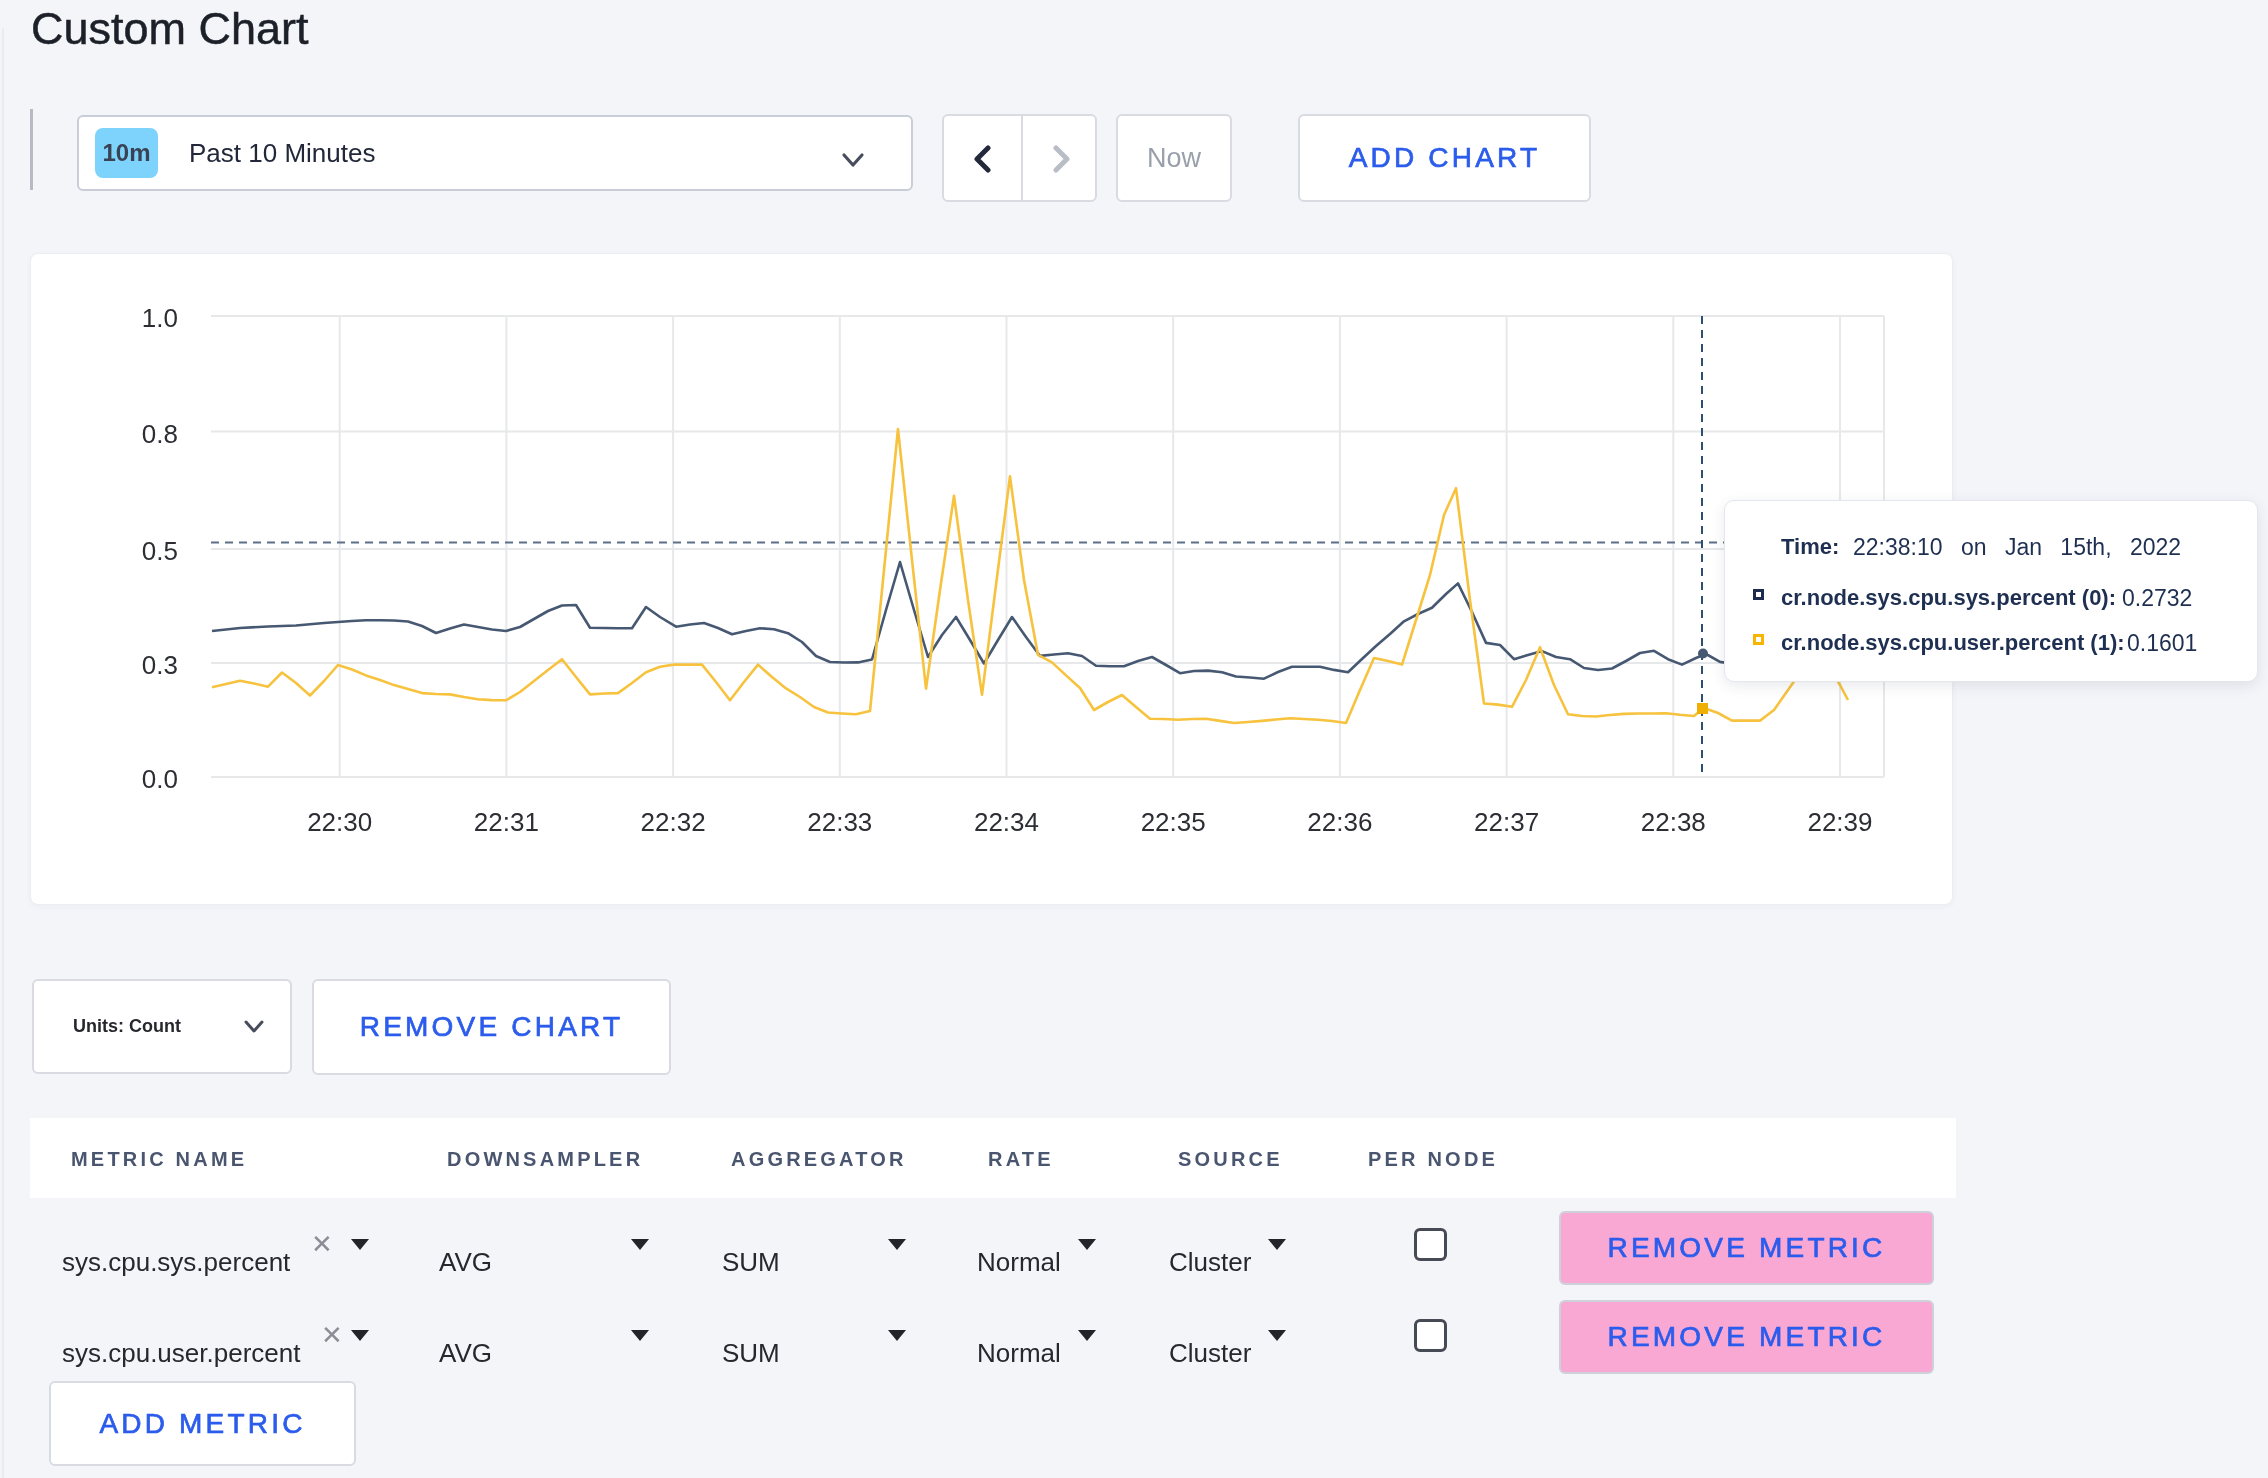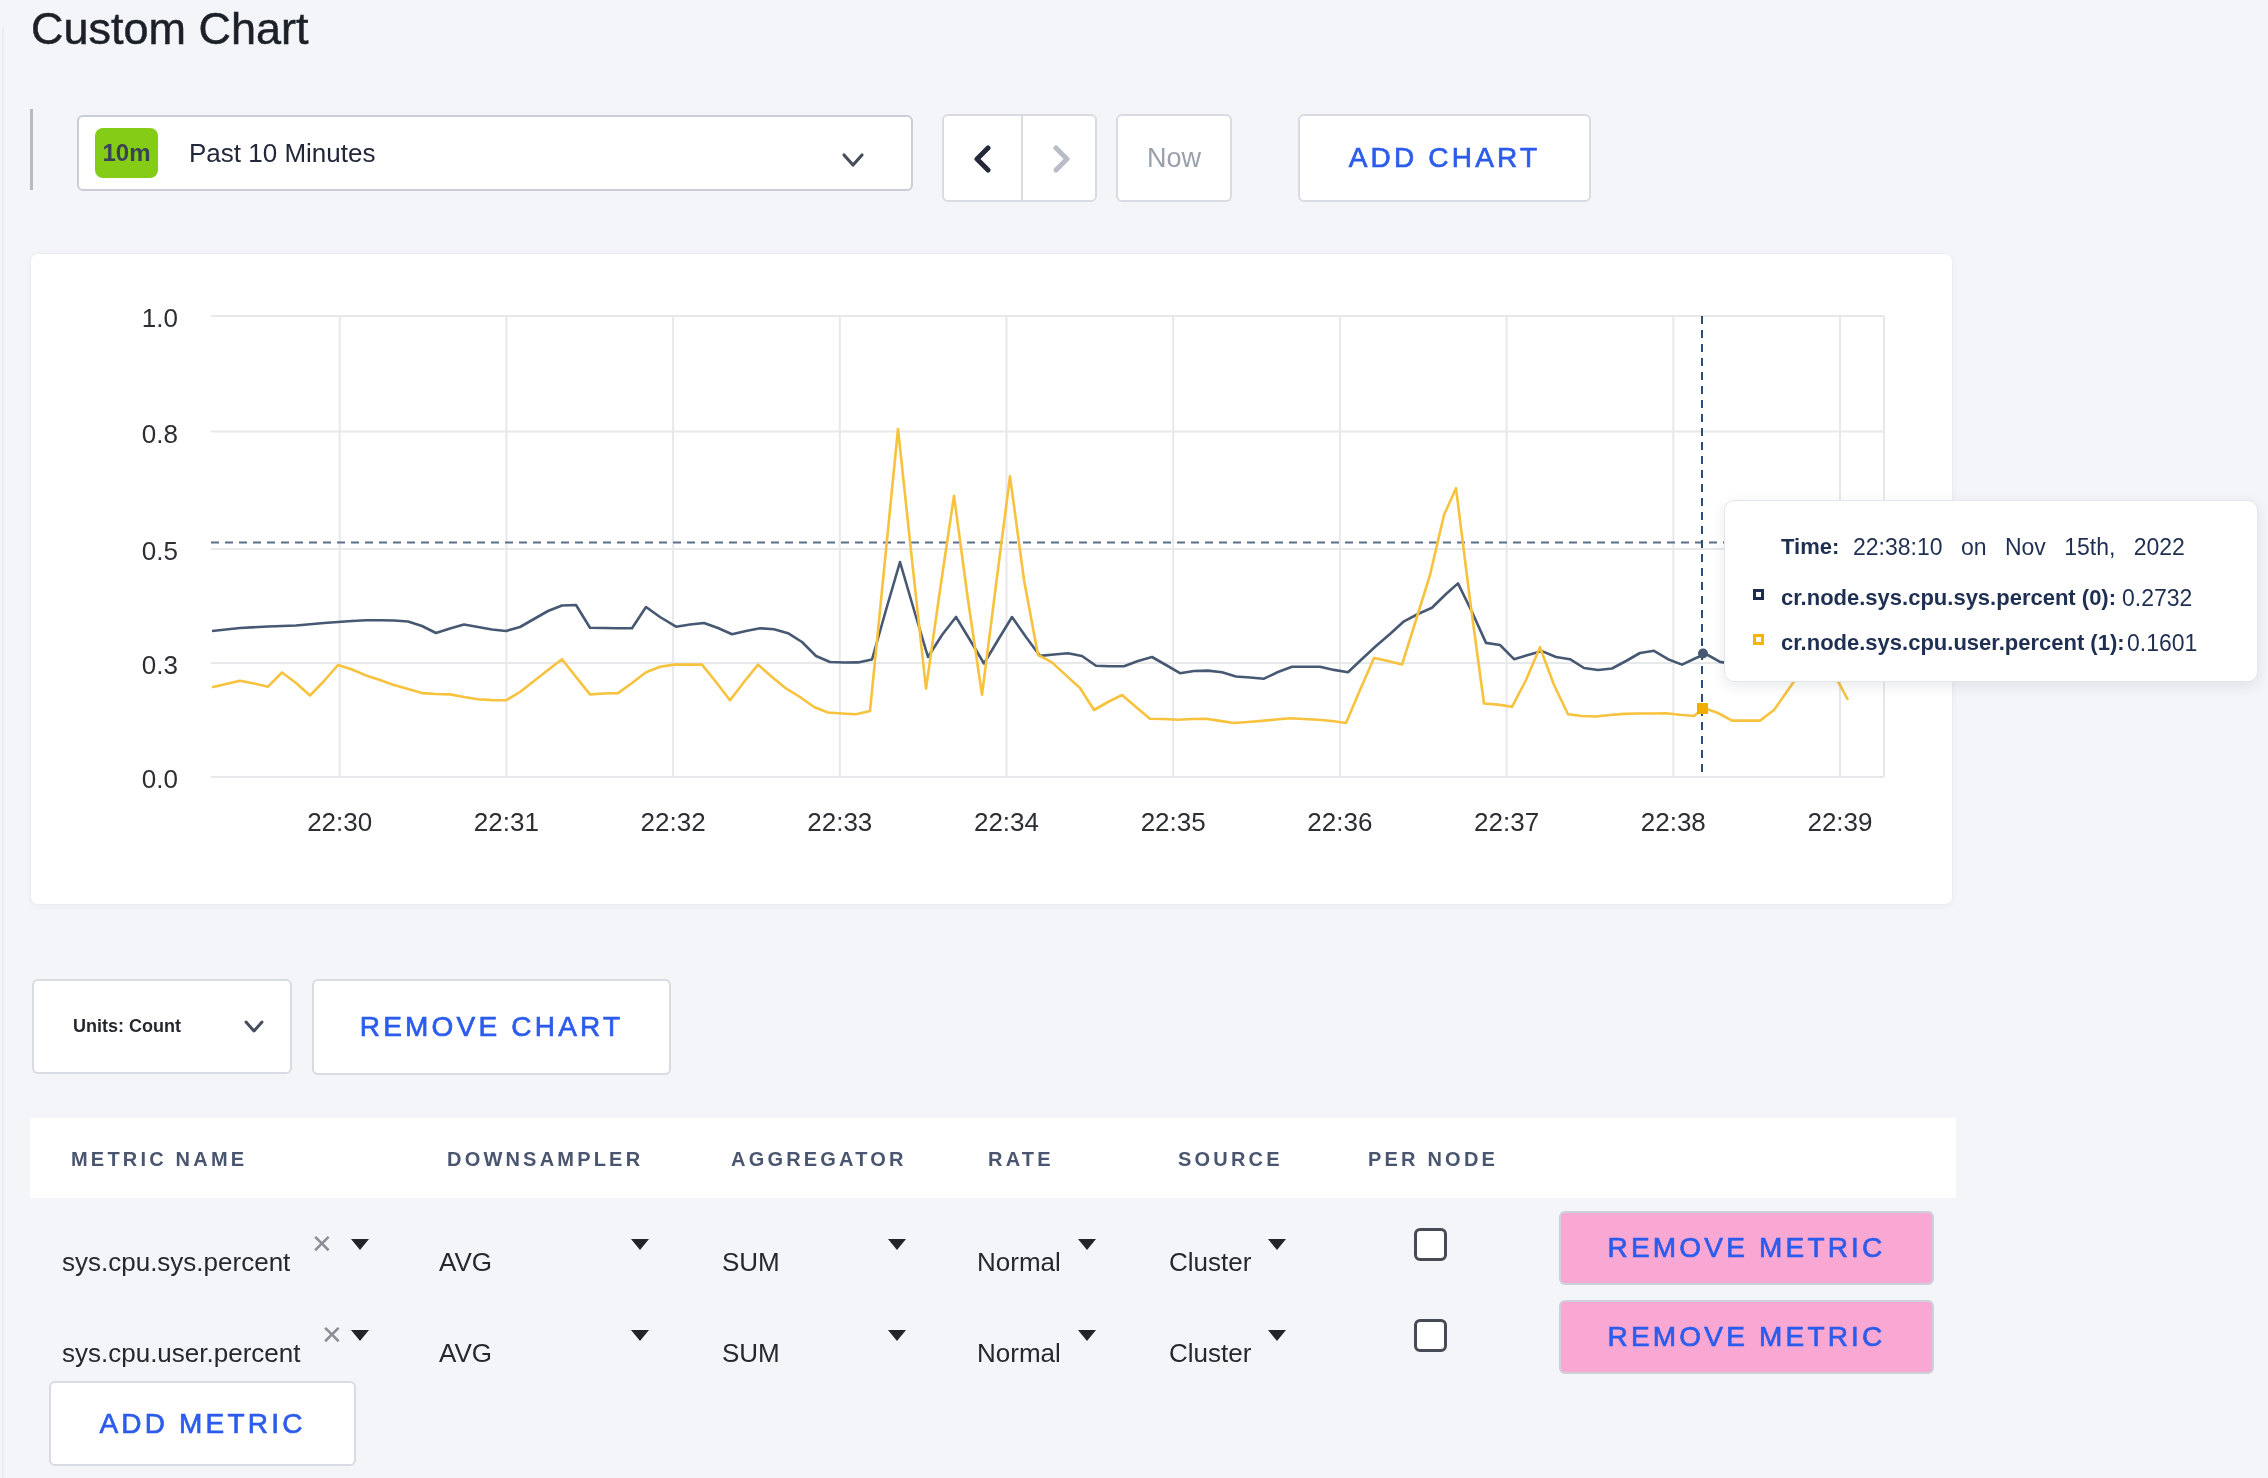--- a/index.html
+++ b/index.html
@@ -6,21 +6,21 @@
   html,body { width:2268px; height:1478px; background:#f4f5f9; font-family:"Liberation Sans", sans-serif; overflow:hidden; }
   .abs { position:absolute; }
   #page { position:relative; width:2268px; height:1478px; }
   .leftline { position:absolute; left:2px; top:28px; width:2px; height:1450px; background:#e9ebf1; }
   .title { position:absolute; left:31px; top:6px; font-size:45px; line-height:45px; font-weight:400; color:#1c2028; letter-spacing:0px; -webkit-text-stroke:0.5px #1c2028; }
   .btn { position:absolute; background:#fff; border:2px solid #d9dbe2; border-radius:6px; }
   .bluetxt { color:#2b5cec; font-weight:400; letter-spacing:3.2px; font-size:28px; -webkit-text-stroke:0.7px #2b5cec; }
   
   .tdivider { position:absolute; left:30px; top:109px; width:3px; height:81px; background:#b6bac3; }
   .dropdown { position:absolute; left:77px; top:115px; width:836px; height:76px; background:#fff; border:2px solid #c9cdd7; border-radius:6px; }
-  .badge10m { position:absolute; left:16px; top:11px; width:63px; height:50px; background:#84cc16; border-radius:8px; }
+  .badge10m { position:absolute; left:16px; top:11px; width:63px; height:50px; background:#7dd3fc; border-radius:8px; }
   .pastTxt { position:absolute; left:110px; top:0; height:72px; line-height:72px; font-size:26px; color:#22283a; font-weight:400; }
   
   .navgrp { position:absolute; left:942px; top:114px; width:155px; height:88px; background:#fff; border:2px solid #d9dbe2; border-radius:6px; }
   .nowbtn { position:absolute; left:1116px; top:114px; width:116px; height:88px; line-height:84px; text-align:center; font-size:27px; color:#9aa0ab; font-weight:400; }
   .addchart { position:absolute; left:1298px; top:114px; width:293px; height:88px; line-height:84px; text-align:center; }
   
   .card { position:absolute; left:30px; top:253px; width:1923px; height:652px; background:#fff; border:1px solid #ebedf2; border-radius:8px; box-shadow:0 2px 6px rgba(40,50,80,0.04); }
   
   .tooltip { position:absolute; left:1724px; top:500px; width:534px; height:182px; background:#fff; border:1px solid #e3e6ec; border-radius:10px; box-shadow:0 4px 14px rgba(40,50,80,0.10); }
   .ttrow { position:absolute; height:30px; line-height:30px; font-size:22px; color:#1e2f52; white-space:nowrap; }
@@ -102,21 +102,21 @@
 <line x1="1702" y1="316" x2="1702" y2="777" stroke="#2e5070" stroke-width="2" stroke-dasharray="8,6"></line>
 <polyline points="212,631 240,628 268,626.5 296,625.5 324,623 352,621 366,620.3 380,620.2 394,620.5 408,621.5 422,626 436,633 450,628.5 464,624.5 478,627 492,629.5 506,631 520,627 534,619 548,611 562,605.5 576,605 590,627.8 604,628 618,628.2 632,628.3 646,607 660,617 676,626.7 690,624.5 704,623 718,628 732,634.3 746,631 760,628.2 774,629.3 788,633.2 802,642 816,656 830,662 844,662.5 858,662.4 872,659.5 886,610 900,562 914,610 928,657 942,635 956,617 970,640 984,663.5 998,640 1012,617 1026,637 1040,655.9 1054,654.5 1068,653.3 1082,656 1096,665.7 1110,666.3 1124,666.3 1138,661 1152,657 1166,665 1180,673.2 1194,671 1208,670.6 1222,672.2 1236,676.5 1250,677.5 1264,678.7 1278,672 1292,666.7 1306,666.7 1320,666.7 1334,669.9 1348,672.2 1362,659 1376,646 1390,634 1404,621.3 1418,614 1432,607.8 1446,594 1458,583.4 1472,612 1486,642.9 1500,645 1514,659.2 1528,655 1542,651.1 1556,657 1570,659.2 1584,668 1598,670 1612,668.5 1626,661 1640,653 1654,650.8 1668,659.2 1682,664.6 1696,658 1706,654 1720,661.9 1734,664 1762,666 1790,660 1818,657 1848,660" fill="none" stroke="#475872" stroke-width="2.6" stroke-linejoin="round"></polyline>
 <polyline points="212,687.3 226,684 240,680.8 254,683.5 268,686.7 282,672.5 296,683 310,695.5 324,681 338,665 352,669.5 366,675.4 380,680 394,685.1 408,689 422,693.1 436,694 450,694.4 464,697 478,699.2 492,700.1 506,700.3 520,692 534,681 548,670 562,659.2 576,677 590,694.4 604,693.5 618,693.1 632,683 646,672.2 660,666.7 674,664.6 688,664.6 702,664.6 716,682 730,700.3 744,682 758,664.6 772,677 786,688.4 800,697 814,707 828,712.5 842,713.5 856,714.3 870,711.1 884,570 898,429 912,560 926,688.7 940,590 954,495.8 968,600 982,694.8 996,585 1010,476.3 1024,580 1038,654.9 1052,662.4 1066,675.4 1080,688 1094,710 1108,702 1122,695 1136,707 1150,718.7 1164,719 1178,719.7 1192,719 1206,718.7 1220,720.9 1234,723 1248,722 1262,720.9 1276,719.5 1290,718.3 1304,719 1318,719.7 1332,721 1346,723 1360,690 1374,658 1388,661 1402,664.6 1416,620 1430,575 1444,515 1456,488.2 1470,600 1484,703.5 1498,704.6 1512,706.8 1526,680 1540,647.2 1554,685 1568,714.3 1582,716 1596,716.5 1610,715 1624,713.9 1638,713.5 1652,713.5 1666,713.2 1680,714.8 1694,716 1704,708 1718,713 1732,720.6 1746,720.6 1760,720.6 1774,710 1788,690 1802,670 1816,662 1830,668 1840,685 1848,700" fill="none" stroke="#f7c23d" stroke-width="2.6" stroke-linejoin="round"></polyline>
 <circle cx="1703" cy="653.5" r="5" fill="#475872"></circle>
 <rect x="1697" y="703" width="11" height="11" fill="#efaf00"></rect>
 </g>
 </svg>
 
   <div class="tooltip">
     <div class="ttrow" style="left:56px; top:31px; font-weight:700;">Time:</div>
-    <div class="ttrow" style="left:128px; top:31px; font-size:23px; word-spacing:12px;">22:38:10 on Nov 15th, 2022</div>
+    <div class="ttrow" style="left:128px; top:31px; font-size:23px; word-spacing:12px;">22:38:10 on Jan 15th, 2022</div>
     <div class="swatch" style="left:28px; top:88px;"></div>
     <div class="ttrow" style="left:56px; top:82px; font-weight:700;">cr.node.sys.cpu.sys.percent (0):</div>
     <div class="ttrow" style="left:397px; top:82px; font-size:23px;">0.2732</div>
     <div class="swatch" style="left:28px; top:133px; border-color:#f7b500;"></div>
     <div class="ttrow" style="left:56px; top:127px; font-weight:700;">cr.node.sys.cpu.user.percent (1):</div>
     <div class="ttrow" style="left:402px; top:127px; font-size:23px;">0.1601</div>
   </div>
 
   <div class="unitsbtn">
     <div class="abs" style="left:39px; top:0; height:91px; line-height:91px; font-size:18px; font-weight:700; color:#26282e;">Units: Count</div>

